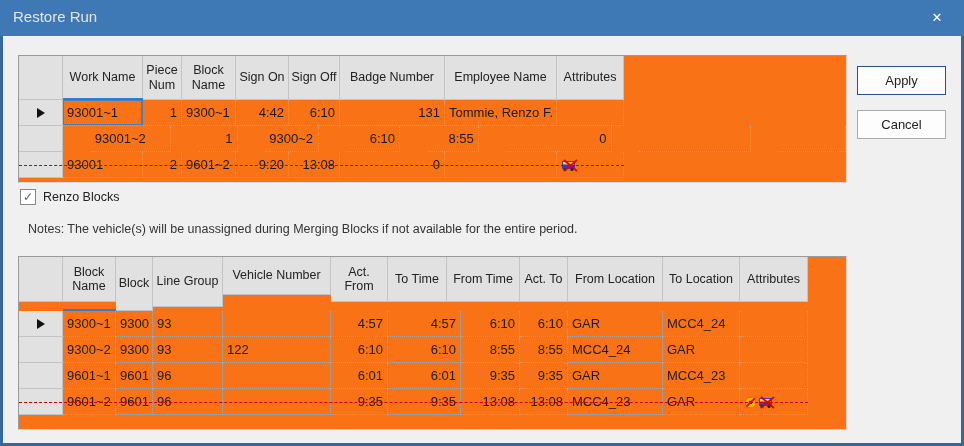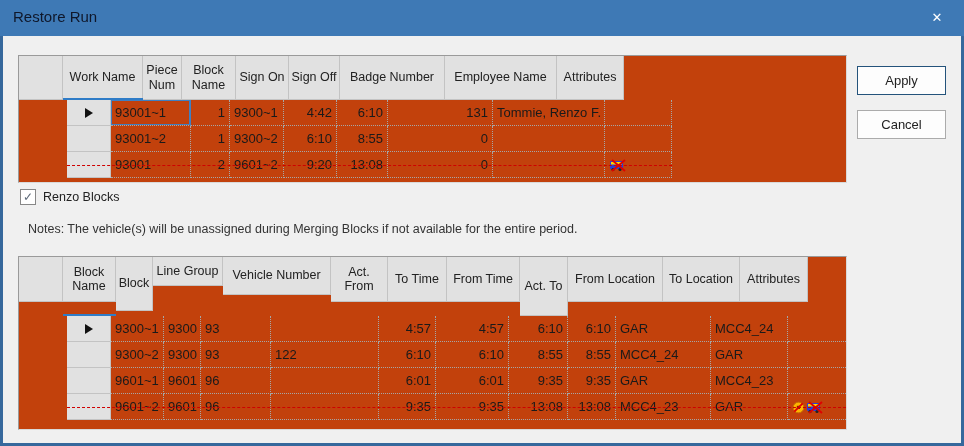--- a/index.html
+++ b/index.html
@@ -2,42 +2,42 @@
 <html><head>
 <meta charset="utf-8">
 <style>
   html,body{margin:0;padding:0;background:#d8d8d8;}
   .window{
     position:relative;width:964px;height:446px;background:#f0f0f0;
     font-family:"Liberation Sans",sans-serif;overflow:hidden;
     -webkit-font-smoothing:antialiased;
   }
   .titlebar{position:absolute;left:0;top:0;width:100%;height:36px;background:#3e79b5;}
-  .title-text{position:absolute;left:13px;top:8px;font-size:15px;color:#0f172a;}
+  .title-text{position:absolute;left:13px;top:8px;font-size:15px;color:#e5e5e5;}
   .close-btn{position:absolute;right:14px;top:9px;width:26px;height:18px;color:#fff;
     font-size:13px;text-align:center;line-height:18px;cursor:default;}
   .b-left,.b-right,.b-bottom{position:absolute;background:#36689c;z-index:40;}
   .b-left{left:0;top:36px;bottom:0;width:3px;}
   .b-right{right:0;top:36px;bottom:0;width:3px;}
   .b-bottom{left:0;bottom:0;width:100%;height:3px;}
 
-  .panel{position:absolute;background:#c2410c;overflow:hidden;
+  .panel{position:absolute;background:#f97316;overflow:hidden;
     border-top:1px solid #9a9a9a;border-left:1px solid #9a9a9a;
     border-right:1px solid #d9d9d9;border-bottom:1px solid #d9d9d9;}
   #grid1{left:18px;top:55px;width:827px;height:126px;}
   #grid2{left:18px;top:256px;width:827px;height:172px;}
 
   .g-header{display:flex;position:relative;}
   .g-hcell{background:#e1e1e1;box-sizing:border-box;
     border-right:1px solid #c3c3c3;border-bottom:1px solid #c3c3c3;
     display:flex;align-items:center;justify-content:center;text-align:center;
     font-size:12.5px;color:#222;line-height:1.15;padding:0 2px;}
   .col-underline{position:absolute;bottom:0;height:2px;background:#2f7cc7;z-index:5;}
 
-  .g-row{display:flex;position:relative;margin-left:48px;}
+  .g-row{display:flex;position:relative;}
   .g-sel{background:#e1e1e1;box-sizing:border-box;flex:none;
     border-right:1px solid #c3c3c3;border-bottom:1px solid #c3c3c3;
     display:flex;align-items:center;justify-content:center;}
   .row-arrow{width:0;height:0;border-left:8px solid #111;
     border-top:5px solid transparent;border-bottom:5px solid transparent;}
   .g-cell{box-sizing:border-box;flex:none;font-size:13px;color:#1a1a1a;
     border-right:1px dotted #a6a6a6;border-bottom:1px dotted #a6a6a6;
     line-height:25px;padding:0 4px;white-space:nowrap;overflow:hidden;}
   .g-cell.align-r{text-align:right;}
   .g-cell.focus-cell{box-shadow:inset 0 0 0 1px #3f7fc1;border-right:1px solid #3f7fc1;}
@@ -88,21 +88,21 @@
         </div>
         <div class="g-cell focus-cell" style="width: 80px; height: 26px;">93001~1</div>
         <div class="g-cell align-r" style="width: 39px; height: 26px;">1</div>
         <div class="g-cell" style="width: 54px; height: 26px;">9300~1</div>
         <div class="g-cell align-r" style="width: 53px; height: 26px;">4:42</div>
         <div class="g-cell align-r" style="width: 51px; height: 26px;">6:10</div>
         <div class="g-cell align-r" style="width: 105px; height: 26px;">131</div>
         <div class="g-cell" style="width: 112px; height: 26px;">Tommie, Renzo F.</div>
         <div class="g-cell" style="width: 67px; height: 26px;"></div>
       </div>
-      <div class="g-row" style="height: 26px;">
+      <div class="g-row" style="height: 26px; justify-content: space-between;">
         <div class="g-sel" style="width: 44px; height: 26px;"></div>
         <div class="g-cell" style="width: 80px; height: 26px;">93001~2</div>
         <div class="g-cell align-r" style="width: 39px; height: 26px;">1</div>
         <div class="g-cell" style="width: 54px; height: 26px;">9300~2</div>
         <div class="g-cell align-r" style="width: 53px; height: 26px;">6:10</div>
         <div class="g-cell align-r" style="width: 51px; height: 26px;">8:55</div>
         <div class="g-cell align-r" style="width: 105px; height: 26px;">0</div>
         <div class="g-cell" style="width: 112px; height: 26px;"></div>
         <div class="g-cell" style="width: 67px; height: 26px;"></div>
       </div>
@@ -131,26 +131,26 @@
     <span>Renzo Blocks</span>
   </div>
 
   <div class="notes-text">Notes:  The vehicle(s) will be unassigned during Merging Blocks if not available for the entire period.</div>
 
   <div class="panel" id="grid2">
       <div class="g-header">
         <div class="g-hcell" style="width: 44px; height: 45px;"></div>
         <div class="g-hcell" style="width: 53px; height: 45px;">Block Name</div>
         <div class="g-hcell" style="width: 37px; height: 54px;">Block</div>
-        <div class="g-hcell" style="width: 70px; height: 29px;">Line Group</div>
+        <div class="g-hcell" style="width: 70px; height: 50px;">Line Group</div>
         <div class="g-hcell" style="width: 108px; height: 38px;">Vehicle Number</div>
         <div class="g-hcell" style="width: 57px; height: 45px;">Act. From</div>
         <div class="g-hcell" style="width: 59px; height: 45px;">To Time</div>
         <div class="g-hcell" style="width: 73px; height: 45px;">From Time</div>
-        <div class="g-hcell" style="width: 48px; height: 59px;">Act. To</div>
+        <div class="g-hcell" style="width: 48px; height: 45px;">Act. To</div>
         <div class="g-hcell" style="width: 95px; height: 45px;">From Location</div>
         <div class="g-hcell" style="width: 77px; height: 45px;">To Location</div>
         <div class="g-hcell" style="width: 68px; height: 45px;">Attributes</div>
         <div class="col-underline" style="left: 44px; width: 53px;"></div>
       </div>
       <div class="g-row" style="height: 26px;">
         <div class="g-sel" style="width: 44px; height: 26px;">
           <span class="row-arrow"></span>
         </div>
         <div class="g-cell" style="width: 53px; height: 26px;">9300~1</div>

